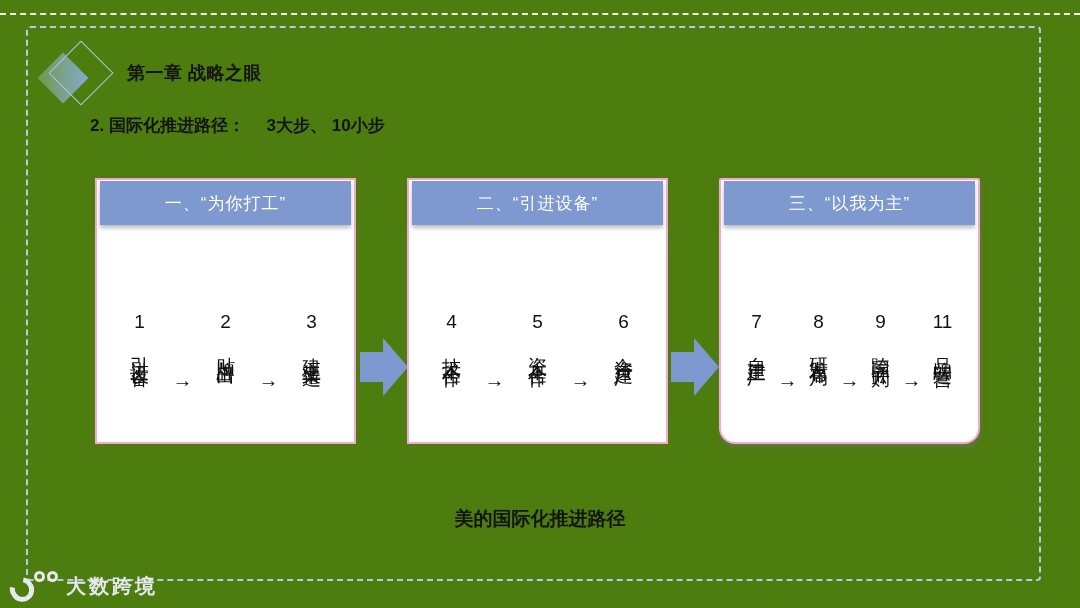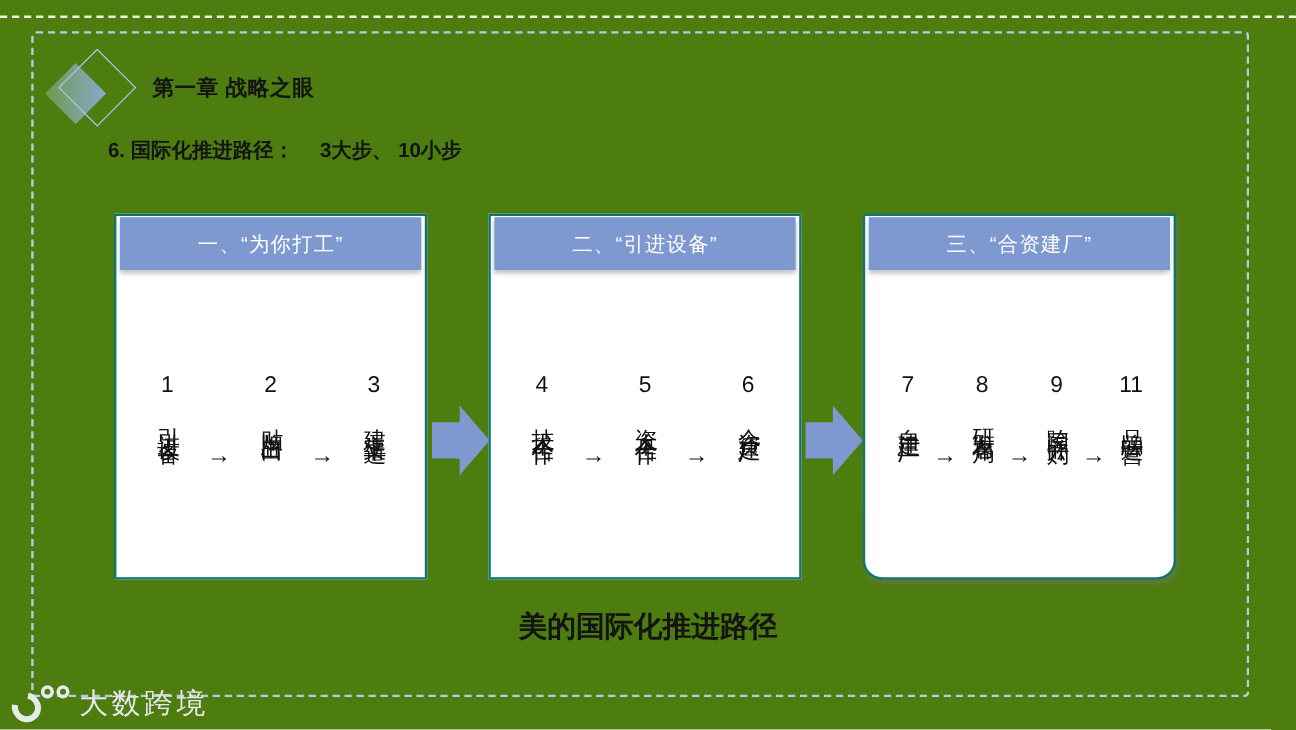--- a/index.html
+++ b/index.html
@@ -65,23 +65,23 @@
     font-size: 17px;
     font-weight: 600;
     white-space: pre;
     color: #141414;
   }
   
   .stage {
     position: absolute;
     top: 178px;
     width: 261px;
-    height: 305px;
+    height: 266px;
     background: #ffffff;
-    border: 2px solid #0f766e;
+    border: 2px solid #f9a8d4;
   }
   .stage-1 { left: 95px; }
   .stage-2 { left: 407px; }
   .stage-3 {
     left: 719px;
     border-radius: 2px 2px 16px 16px;
     box-shadow: 1px 3px 5px rgba(120,120,120,0.45);
   }
   .stage-header {
     position: absolute;
@@ -142,21 +142,21 @@
     background: #7e99d0;
     clip-path: polygon(0 24%, 48% 24%, 48% 0, 100% 50%, 48% 100%, 48% 76%, 0 76%);
   }
   .block-arrow-1 { left: 360px; }
   .block-arrow-2 { left: 671px; }
   
   .caption {
     position: absolute;
     left: 0; right: 0; top: 506px;
     text-align: center;
-    font-size: 24px;
+    font-size: 19px;
     font-weight: 600;
     color: #141414;
   }
   
   .watermark {
     position: absolute;
     left: 8px; top: 567px;
     display: flex;
     align-items: center;
     gap: 6px;
@@ -179,41 +179,41 @@
   .wm-o {
     position: absolute;
     top: 4px;
     width: 11px; height: 11px;
     border: 3.5px solid #e7e9ec;
     border-radius: 50%;
   }
   .wm-o-1 { left: 26px; }
   .wm-o-2 { left: 39px; }
   .wm-text {
-    font-size: 24px;
-    font-weight: 400;
+    font-size: 20px;
+    font-weight: 700;
     letter-spacing: 3px;
     color: #e6e8eb;
   }
 </style>
 </head>
 <body>
 
 <div class="slide">
 
   <div class="top-faint-line"></div>
   <div class="dashed-border"></div>
 
   <div class="chapter-icon">
     <span class="diamond-filled"></span>
     <span class="diamond-outline"></span>
   </div>
 
   <div class="chapter-title">第一章 战略之眼</div>
-  <div class="subtitle">6. 国际化推进路径：　 3大步、 10小步</div>
+  <div class="subtitle">2. 国际化推进路径：　 3大步、 10小步</div>
 
   <section class="stage stage-1">
     <div class="stage-header">
       <span class="stage-title">一、“为你打工”</span>
     </div>
     <div class="steps steps-wide">
       <div class="step">
         <div class="step-number">1</div>
         <div class="step-label">引进设备</div>
       </div>
@@ -251,21 +251,21 @@
         <div class="step-number">6</div>
         <div class="step-label">合资建厂</div>
       </div>
     </div>
   </section>
 
   <div class="block-arrow block-arrow-2"></div>
 
   <section class="stage stage-3">
     <div class="stage-header">
-      <span class="stage-title">三、“合资建厂”</span>
+      <span class="stage-title">三、“以我为主”</span>
     </div>
     <div class="steps steps-tight">
       <div class="step">
         <div class="step-number">7</div>
         <div class="step-label">自建工厂</div>
       </div>
       <span class="step-arrow">→</span>
       <div class="step">
         <div class="step-number">8</div>
         <div class="step-label">研发布局</div>

